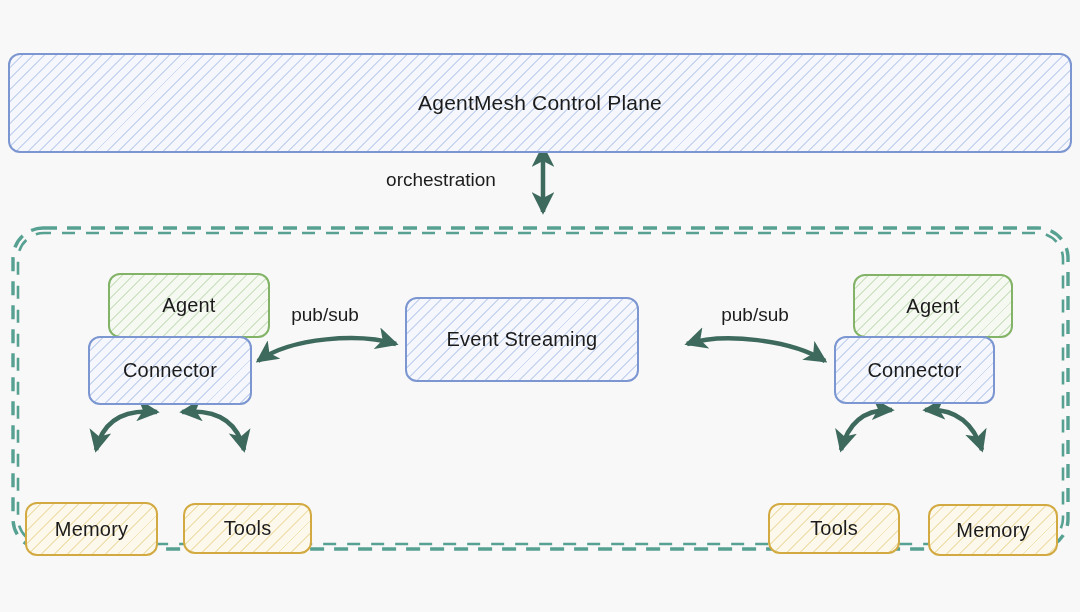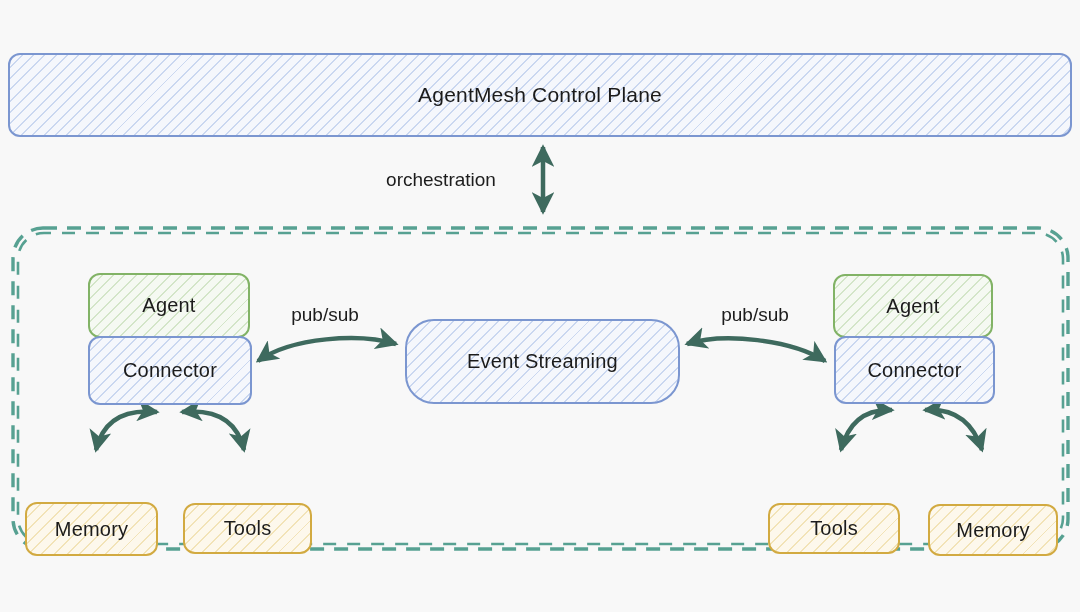--- a/index.html
+++ b/index.html
@@ -34,20 +34,21 @@
     border: 2.5px solid #7b96d0;
     background-color: #f5f7fc;
     background-image: repeating-linear-gradient(135deg,
       #cad7f0 0px, #cad7f0 1.4px, transparent 1.4px, transparent 8px);
   }
   .box.green {
     border: 2.5px solid #82b366;
     background-color: #f5f9f2;
     background-image: repeating-linear-gradient(135deg,
       #d3e5c8 0px, #d3e5c8 1.4px, transparent 1.4px, transparent 8px);
+    margin-left: 20px;
   }
   .box.yellow {
     border: 2.5px solid #d2aa41;
     background-color: #fdf8ec;
     background-image: repeating-linear-gradient(135deg,
       #f2e3b7 0px, #f2e3b7 1.4px, transparent 1.4px, transparent 9px);
     margin-top: 40px;
   }
   .edge-label {
     position: absolute;
@@ -80,27 +81,27 @@
 
     <path d="M 96 450 Q 106 407 157 412" fill="none" stroke="#3e6a5e" stroke-width="4.5" marker-start="url(#ah)" marker-end="url(#ah)"></path>
 
     <path d="M 244 450 Q 234 407 182 412" fill="none" stroke="#3e6a5e" stroke-width="4.5" marker-start="url(#ah)" marker-end="url(#ah)"></path>
 
     <path d="M 841 450 Q 852 408 892 410" fill="none" stroke="#3e6a5e" stroke-width="4.5" marker-start="url(#ah)" marker-end="url(#ah)"></path>
 
     <path d="M 982 450 Q 968 407 925 410" fill="none" stroke="#3e6a5e" stroke-width="4.5" marker-start="url(#ah)" marker-end="url(#ah)"></path>
   </svg>
 
-  <div class="box blue title-size" style="left:8px; top:53px; width:1064px; height:84px;">AgentMesh Control Plane</div>
+  <div class="box blue title-size" style="left:8px; top:53px; width:1064px; height:100px;">AgentMesh Control Plane</div>
 
   <div class="box green" style="left:88px; top:273px; width:162px; height:65px;">Agent</div>
 
   <div class="box blue" style="left:88px; top:336px; width:164px; height:69px;">Connector</div>
 
-  <div class="box blue" style="left:405px; top:319px; width:275px; height:85px;border-radius:29px;">Event Streaming</div>
+  <div class="box blue" style="left:405px; top:297px; width:234px; height:85px;">Event Streaming</div>
 
   <div class="box green" style="left:833px; top:274px; width:160px; height:64px;">Agent</div>
 
   <div class="box blue" style="left:834px; top:336px; width:161px; height:68px;">Connector</div>
 
   <div class="box yellow" style="left:25px; top:462px; width:133px; height:54px;">Memory</div>
 
   <div class="box yellow" style="left:183px; top:463px; width:129px; height:51px;">Tools</div>
 
   <div class="box yellow" style="left:768px; top:463px; width:132px; height:51px;">Tools</div>

